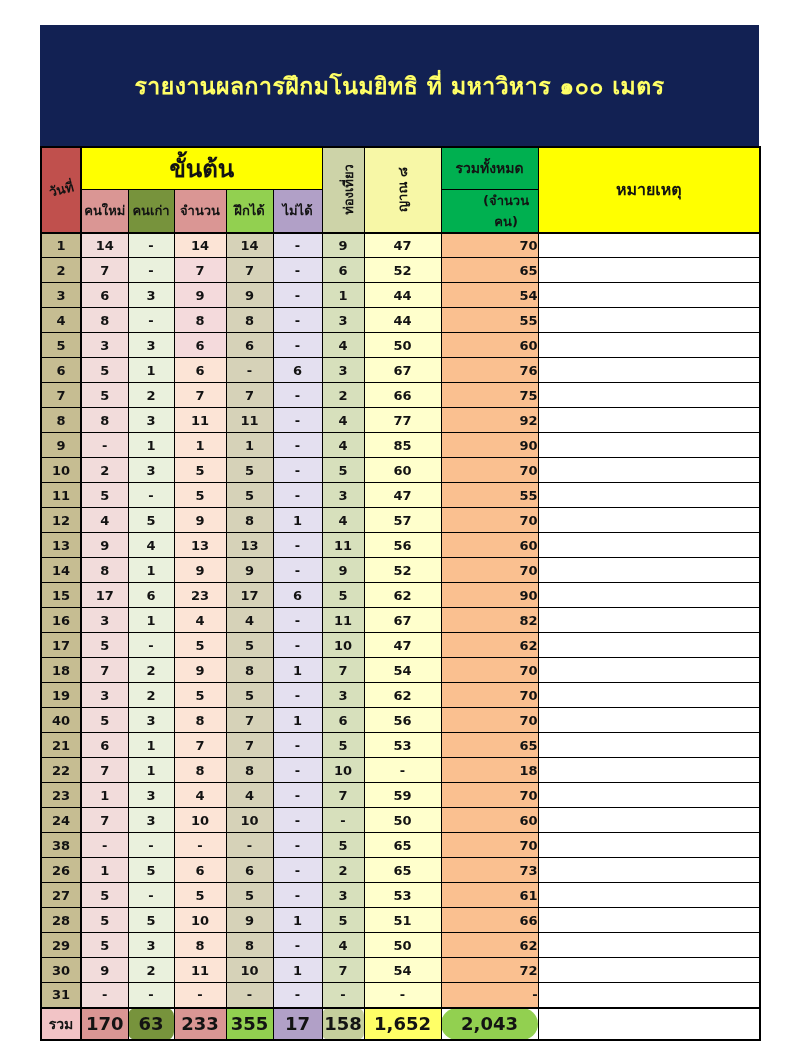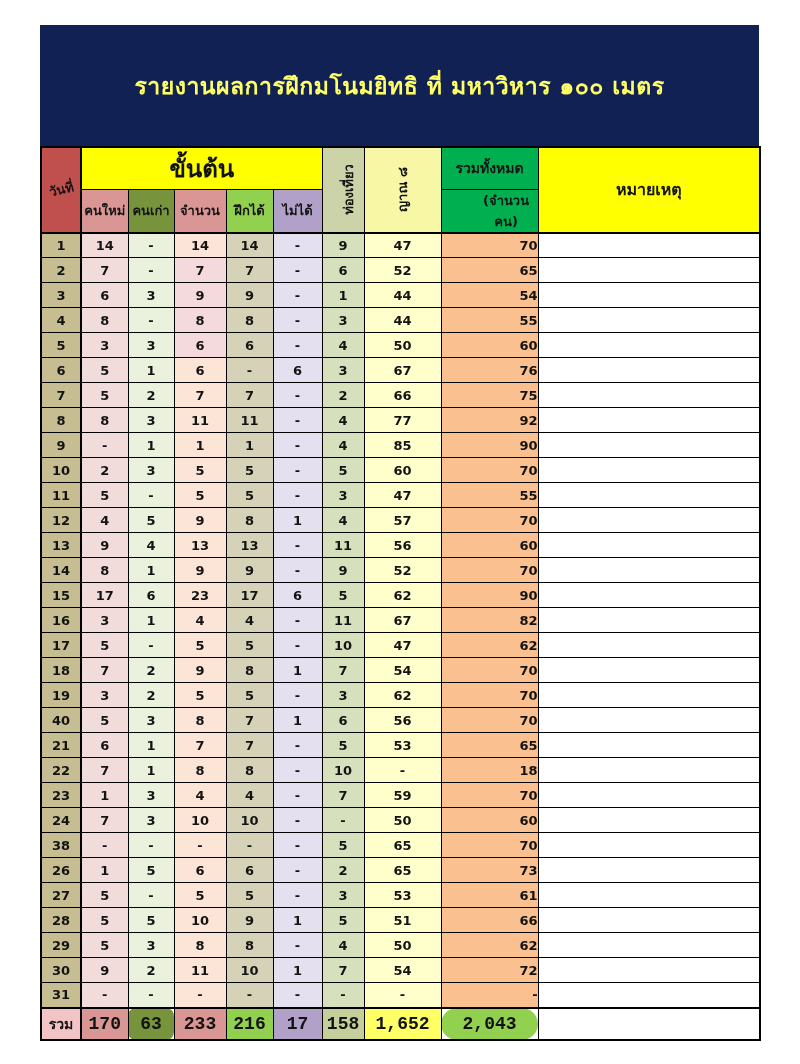--- a/index.html
+++ b/index.html
@@ -55,28 +55,28 @@
   .col-count  { background:var(--col-count-bg,#FCE4D6); }
   .col-count.alt-pink { background:var(--col-count-alt-bg,#F4DADC); }
   .col-passed { background:var(--col-passed-bg,#D6D2B8); }
   .col-failed { background:var(--col-failed-bg,#E4E0F0); }
   .col-travel { background:var(--col-travel-bg,#D7E0BC); }
   .col-yan    { background:var(--col-yan-bg,#FFFFCC);text-align:center; }
   .col-total  { background:var(--col-total-bg,#FAC090);text-align:right; }
   .col-remark { background:#FFFFFF; }
 
   tr.total-row { border-top:2px solid #000; }
-  tr.total-row td { height:32px; font-size:18px;font-family:Liberation Mono, monospace; }
+  tr.total-row td { height:32px; font-size:18px; }
   .t-label  { background:var(--total-label-bg,#F2C4C6); font-size:14px !important; border-right:2px solid #000; }
   .t-new    { background:var(--total-new-bg,#DA9694); }
   .t-old    { background:var(--total-old-bg,#77933C);border-radius:8px; }
   .t-count  { background:var(--total-count-bg,#DA9694); }
   .t-passed { background:var(--total-passed-bg,#92D050); }
   .t-failed { background:var(--total-failed-bg,#B1A0C7); }
-  .t-travel { background:var(--total-travel-bg,#C5CF9C); }
+  .t-travel { background:var(--total-travel-bg,#C5CF9C);border-radius:7px; }
   .t-yan    { background:var(--total-yan-bg,#FFFF66); }
   .t-total  { background:var(--total-total-bg,#92D050);border-radius:18px; }
 </style>
 </head>
 <body>
 
 <div class="page">
 
   <div class="title-block">
     <div class="title-line">รายงานผลการฝึกมโนมยิทธิ ที่ มหาวิหาร ๑๐๐ เมตร</div>
@@ -486,21 +486,21 @@
           <td class="col-total">-</td>
           <td class="col-remark"></td>
         </tr>
       </tbody>
     <tfoot>
       <tr class="total-row">
         <td class="t-label">รวม</td>
         <td class="t-new">170</td>
         <td class="t-old">63</td>
         <td class="t-count">233</td>
-        <td class="t-passed">216</td>
+        <td class="t-passed">355</td>
         <td class="t-failed">17</td>
         <td class="t-travel">158</td>
         <td class="t-yan">1,652</td>
         <td class="t-total">2,043</td>
         <td class="col-remark"></td>
       </tr>
     </tfoot>
   </table>
 
 </div>

